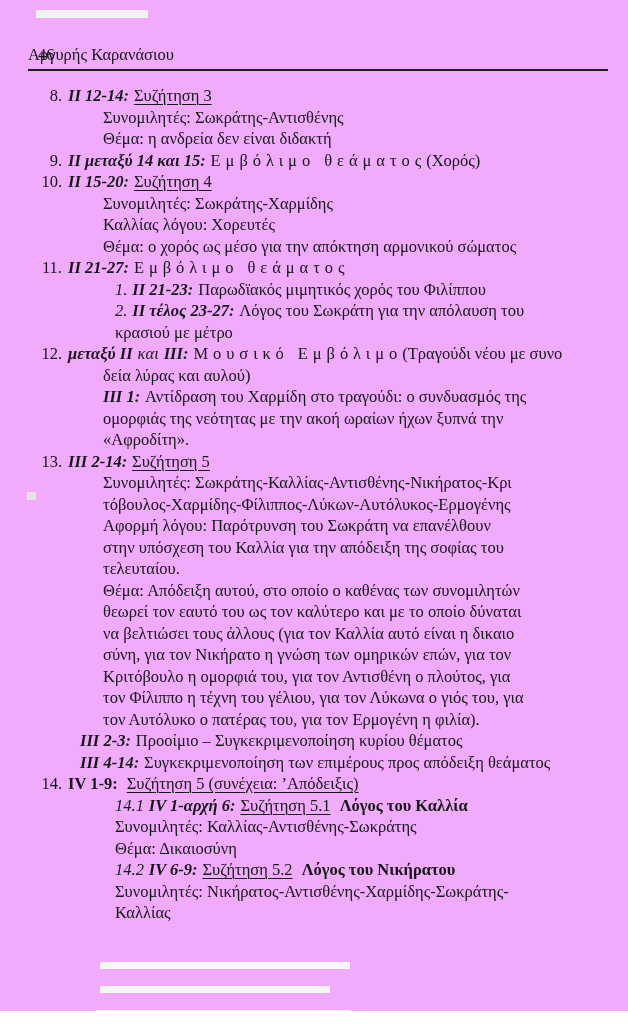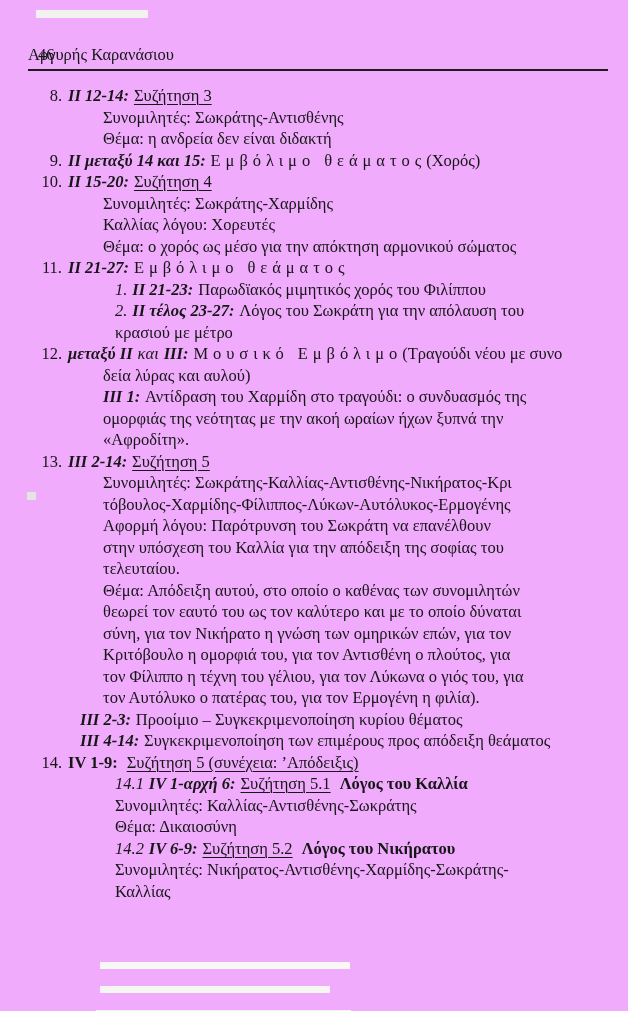--- a/index.html
+++ b/index.html
@@ -140,20 +140,21 @@
         <span class="num">13.</span><span class="b g">III 2-14:</span><span class="u">Συζήτηση 5</span>
       </div>
       <div class="body">
           <div>Συνομιλητές: Σωκράτης-Καλλίας-Αντισθένης-Νικήρατος-Κρι</div>
           <div>τόβουλος-Χαρμίδης-Φίλιππος-Λύκων-Αυτόλυκος-Ερμογένης</div>
           <div>Αφορμή λόγου: Παρότρυνση του Σωκράτη να επανέλθουν</div>
           <div>στην υπόσχεση του Καλλία για την απόδειξη της σοφίας του</div>
           <div>τελευταίου.</div>
           <div>Θέμα: Απόδειξη αυτού, στο οποίο ο καθένας των συνομιλητών</div>
           <div>θεωρεί τον εαυτό του ως τον καλύτερο και με το οποίο δύναται</div>
+          <div>να βελτιώσει τους άλλους (για τον Καλλία αυτό είναι η δικαιο</div>
           <div>σύνη, για τον Νικήρατο η γνώση των ομηρικών επών, για τον</div>
           <div>Κριτόβουλο η ομορφιά του, για τον Αντισθένη ο πλούτος, για</div>
           <div>τον Φίλιππο η τέχνη του γέλιου, για τον Λύκωνα ο γιός του, για</div>
           <div>τον Αυτόλυκο ο πατέρας του, για τον Ερμογένη η φιλία).</div>
         </div>
       <div class="hdr">
         <span class="b g">III 2-3:</span><span>Προοίμιο – Συγκεκριμενοποίηση κυρίου θέματος</span>
       </div>
       <div class="hdr">
         <span class="b g">III 4-14:</span><span>Συγκεκριμενοποίηση των επιμέρους προς απόδειξη θεάματος</span>

